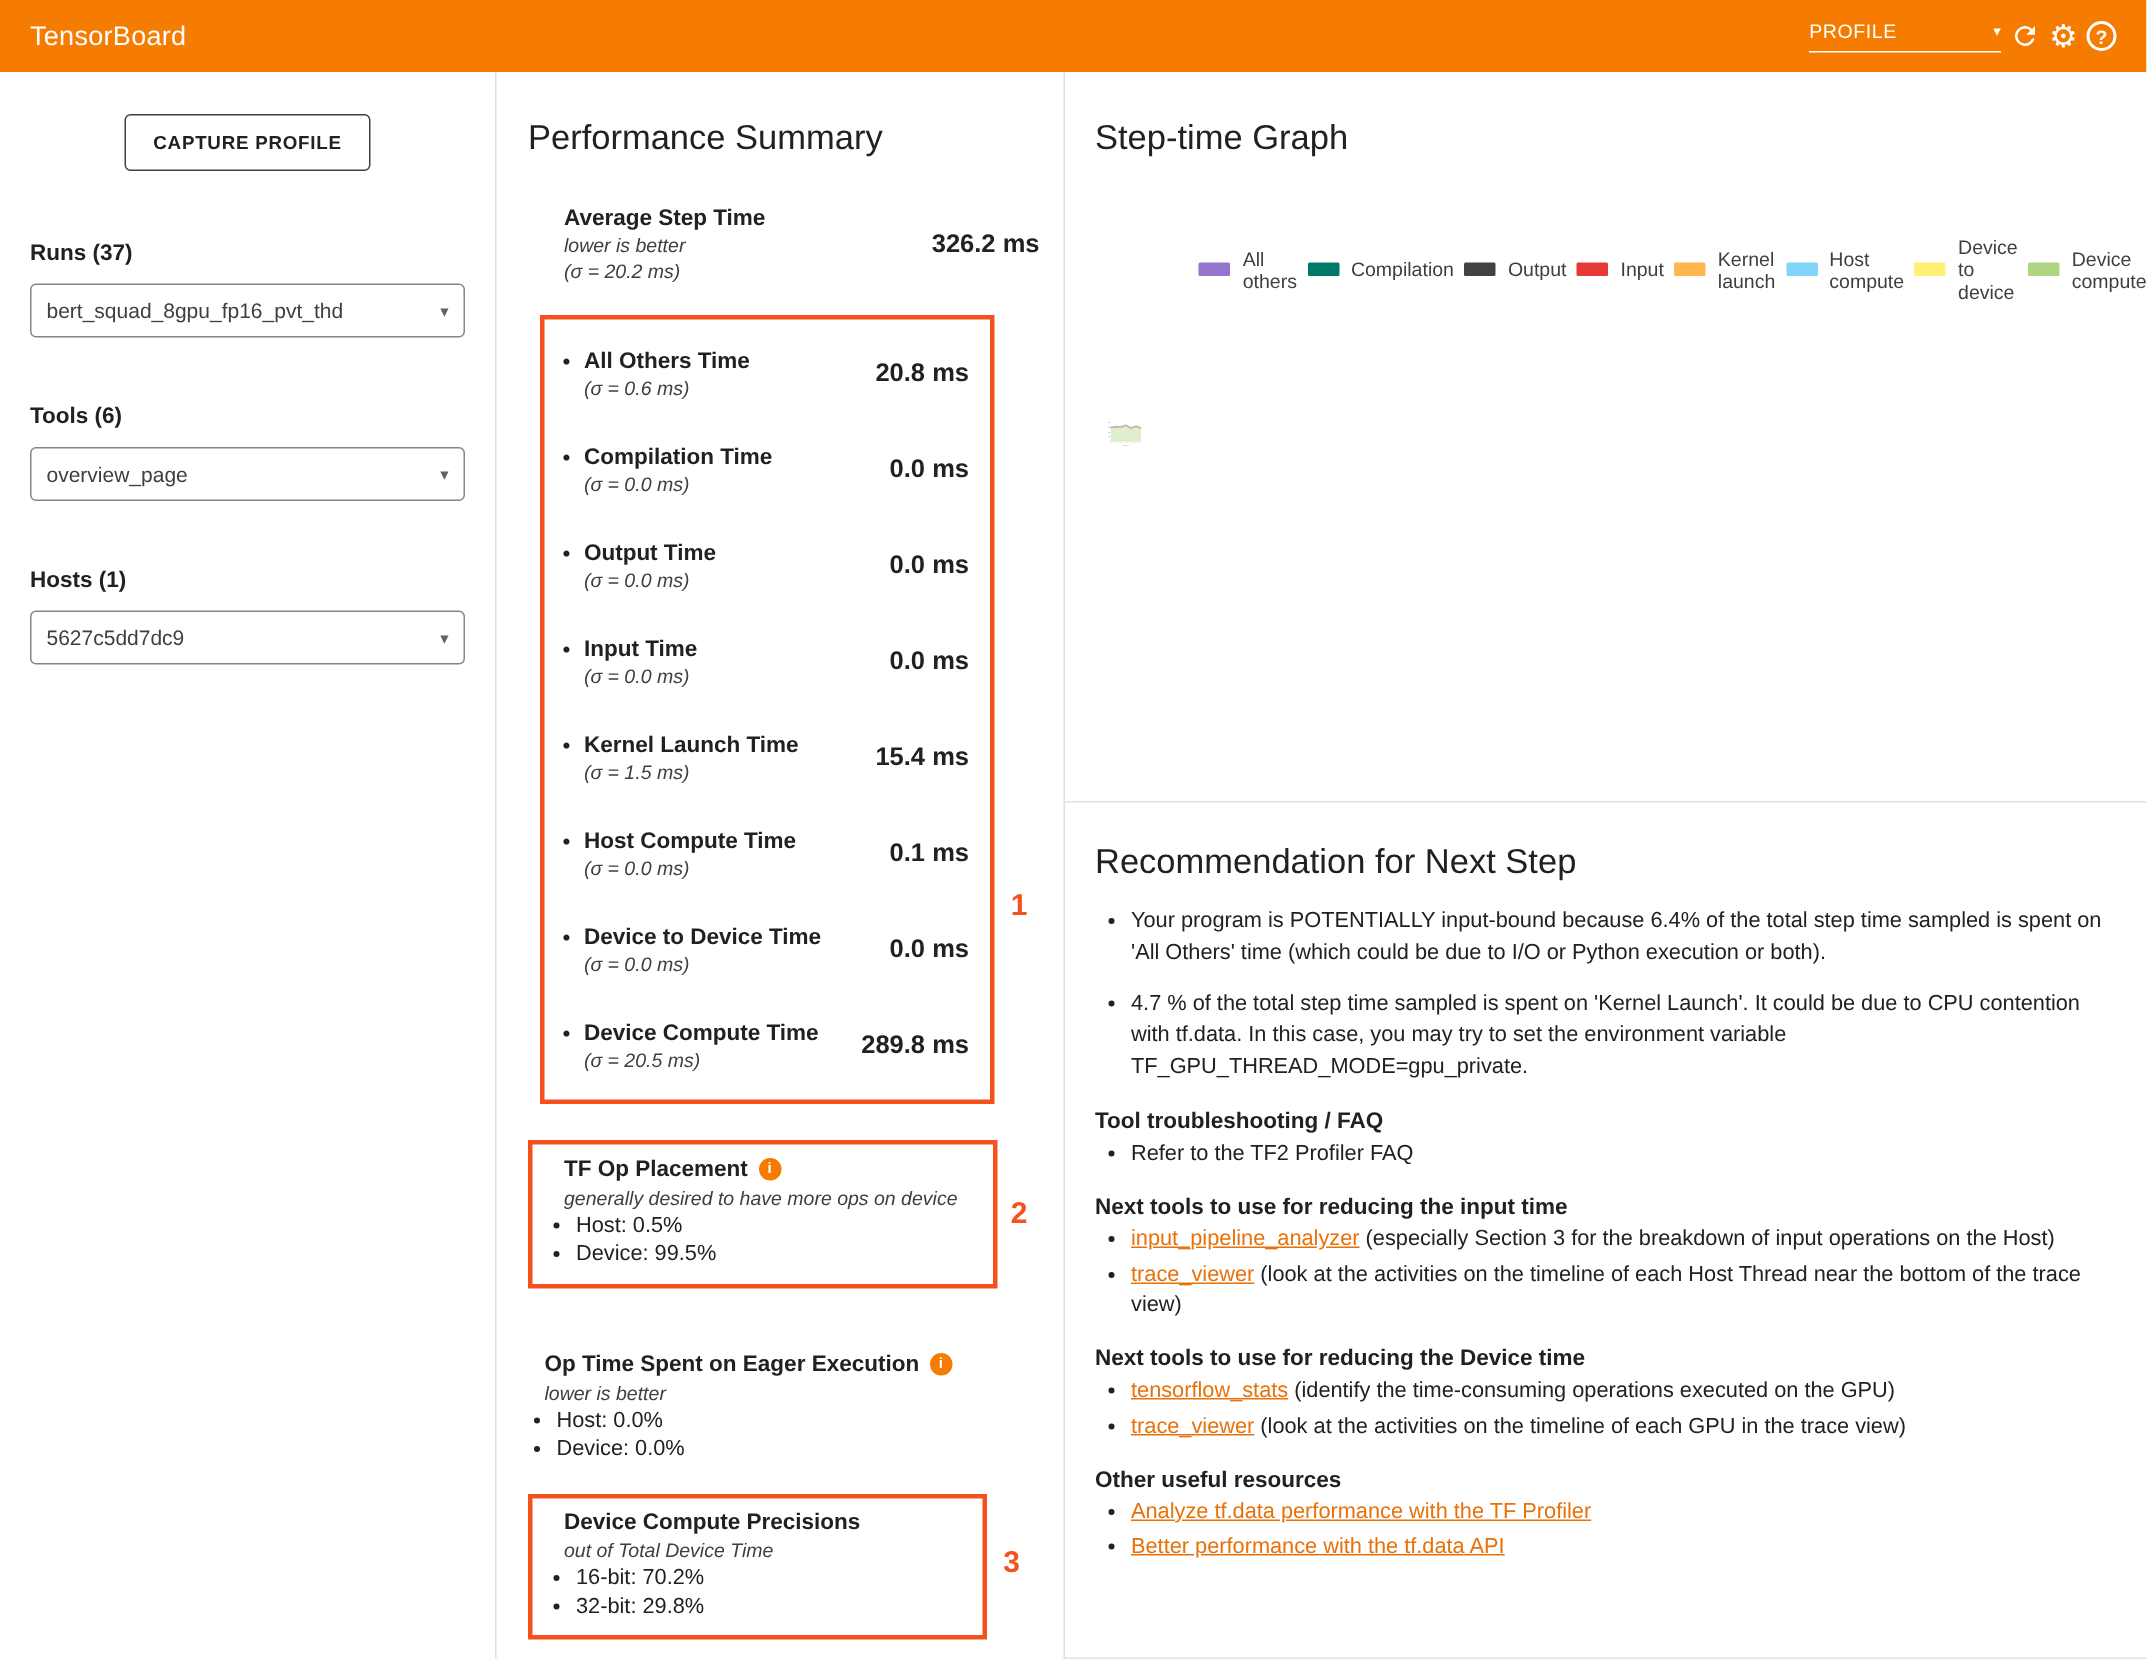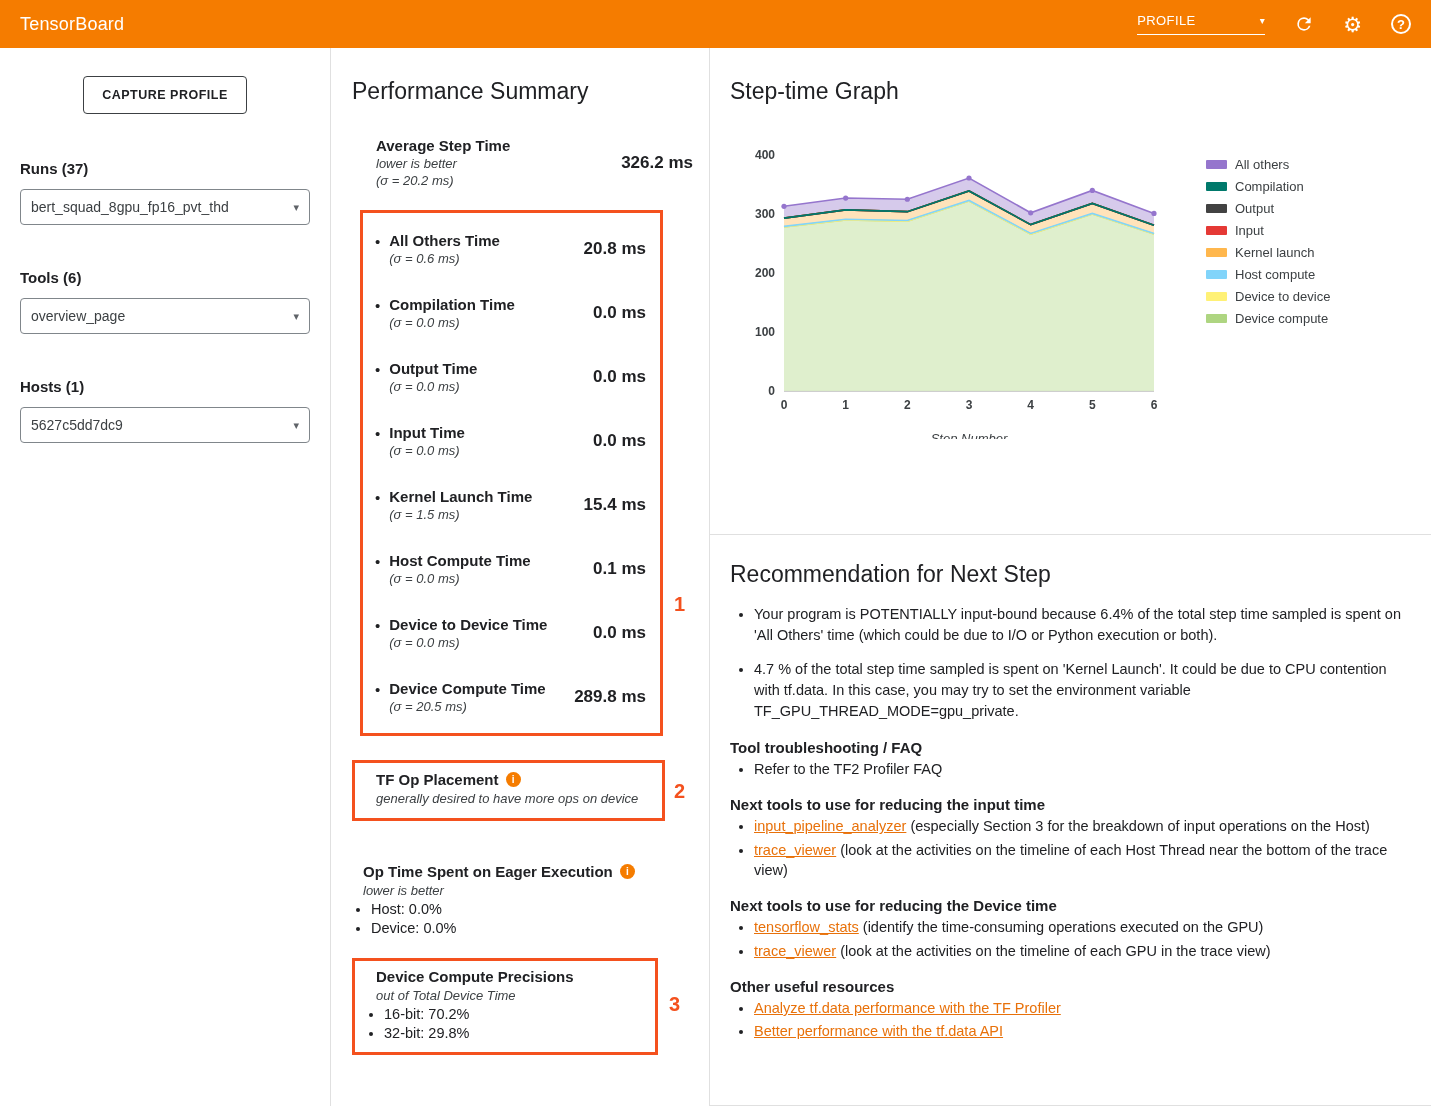--- a/index.html
+++ b/index.html
@@ -2,21 +2,21 @@
 <html style="--header: #f57c00; --annotation: #f4511e; --link: #e8710a;"><head>
 <meta charset="utf-8">
 <style>
   * { box-sizing: border-box; margin: 0; padding: 0; }
   body { font-family: "Liberation Sans", sans-serif; background: #fff; }
   #page { position: relative; width: 1431px; height: 1106px; background: #fff; overflow: hidden; display: flex; flex-direction: column; }
 
   
   .header { height: 48px; flex: 0 0 48px; background: var(--header, #f57c00); display: flex; align-items: center; padding: 0 20px; }
   .header-title { color: #fff; font-size: 18px; font-weight: 500; letter-spacing: .2px; }
-  .header-right { margin-left: auto; display: flex; align-items: center; gap: 29px; justify-content: center; }
+  .header-right { margin-left: auto; display: flex; align-items: center; gap: 6px; justify-content: center; }
   .profile-select { display: flex; align-items: center; justify-content: space-between; width: 128px; border-bottom: 1px solid #fff; padding-bottom: 6px; color: #fff; font-size: 13px; font-weight: 500; letter-spacing: .4px; cursor: pointer; }
   .profile-caret { font-size: 10px; color: #fff; }
   .hicon { color: #fff; font-size: 21px; line-height: 1; cursor: pointer; display: flex; align-items: center; }
   .help-circle { width: 20px; height: 20px; border: 2px solid #fff; border-radius: 50%; color: #fff; font-size: 13px; font-weight: 700; display: flex; align-items: center; justify-content: center; cursor: pointer; }
 
   
   .main { flex: 1; display: flex; min-height: 0; }
   .sidebar { width: 331px; flex: 0 0 331px; border-right: 1px solid #e0e0e0; padding: 28px 20px 0; }
   .capture-btn { display: block; margin: 0 auto 46px; background: #fff; border: 1px solid #3c4043; border-radius: 4px; padding: 11px 18px; font-size: 12.5px; font-weight: 600; letter-spacing: .5px; color: #202124; cursor: pointer; font-family: inherit; }
   .side-label { font-size: 15px; font-weight: 700; color: #202124; margin-bottom: 12px; }
@@ -49,21 +49,21 @@
   .dotlist { list-style: disc; padding-left: 17px; margin: 2px 0 0 2px; }
   .dotlist li { font-size: 14.5px; color: #202124; margin: 3px 0; }
   .eager-block { margin: 42px 0 0 0; padding-right: 60px; }
 
   
   .rightcol { flex: 1; display: flex; flex-direction: column; min-width: 0; }
   .graph-section { height: 487px; flex: 0 0 487px; border-bottom: 1px solid #e0e0e0; padding: 30px 0 0 20px; }
   .chart-wrap { margin-left: 8px; margin-top: 34px; }
   .chart-title { font-size: 13.5px; font-weight: 700; color: #202124; margin-left: 50px; }
   .chart-row { display: flex; align-items: flex-start; }
-  .chart-legend { margin: 18px 0 0 38px; display: flex; flex-direction: column; gap: 7px; }
+  .chart-legend { margin: 18px 0 0 38px; display: flex; flex-direction: row; gap: 7px; }
   .legend-item { display: flex; align-items: center; gap: 8px; font-size: 13px; color: #3c4043; }
   .legend-swatch { width: 21px; height: 9px; border-radius: 1px; flex: 0 0 21px; }
   .tick { font-size: 12px; font-weight: 700; fill: #3c4043; font-family: "Liberation Sans", sans-serif; }
   .axis-label { font-size: 13px; font-style: italic; fill: #3c4043; font-family: "Liberation Sans", sans-serif; }
 
   .rec-section { flex: 1; border-bottom: 1px solid #e0e0e0; padding: 26px 24px 0 20px; }
   .rec-section h2 { margin-bottom: 16px; }
   .rec-content { max-width: 692px; }
   .rec-bullets { list-style: disc; padding-left: 24px; }
   .rec-bullets li { font-size: 14.5px; line-height: 1.45; color: #202124; margin-bottom: 13px; }
@@ -213,20 +213,24 @@
         </div>
         <span class="anno anno-1">1</span>
       </div>
 
       <div class="redbox box2">
         <div class="info-title">
           <span>TF Op Placement</span>
           <span class="info-icon">i</span>
         </div>
         <div class="info-note">generally desired to have more ops on device</div>
+        <ul class="dotlist">
+          <li>Host: 0.5%</li>
+          <li>Device: 99.5%</li>
+        </ul>
         <span class="anno anno-2">2</span>
       </div>
 
       <div class="eager-block">
         <div class="info-title">
           <span>Op Time Spent on Eager Execution</span>
           <span class="info-icon">i</span>
         </div>
         <div class="info-note">lower is better</div>
         <ul class="dotlist">

